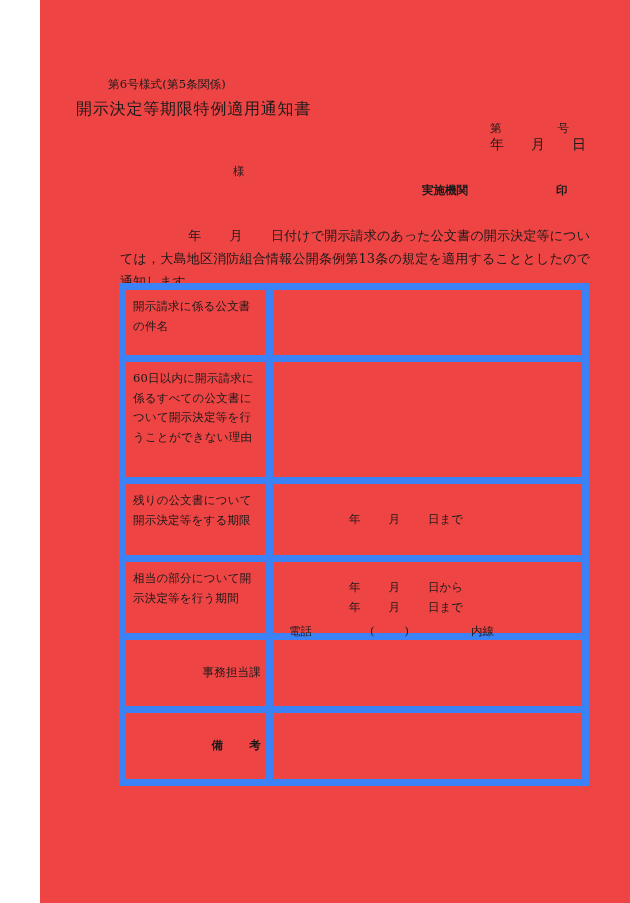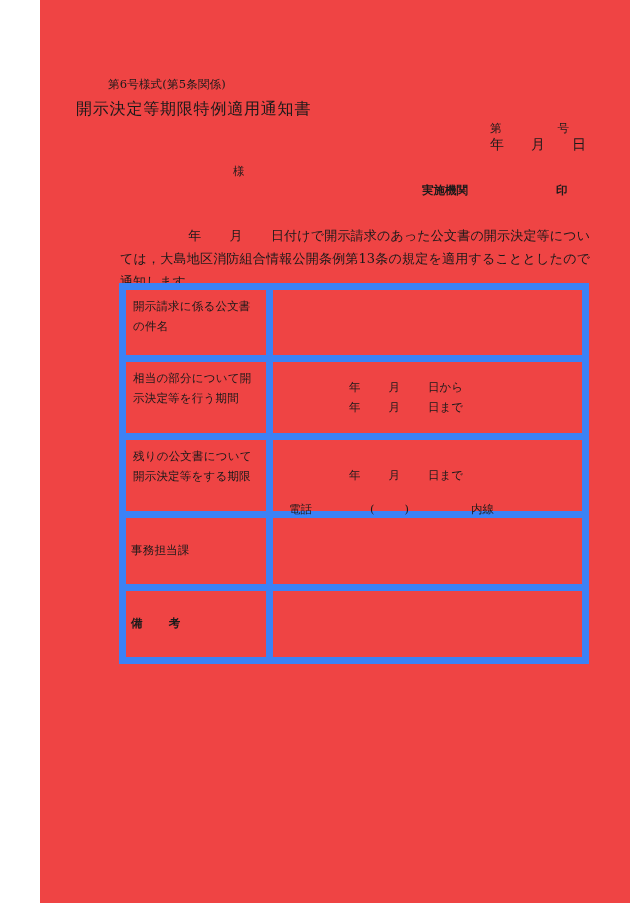--- a/index.html
+++ b/index.html
@@ -107,21 +107,21 @@
     vertical-align: top;
     padding: 0;
   }
   .form-table td.label {
     width: 128px;
     padding: 7px 5px 7px 7px;
     line-height: 19.5px;
     letter-spacing: 0.2px;
   }
   .form-table td.label.centered {
-    text-align: left;
+    text-align: right;
     vertical-align: middle;
     padding: 7px 5px;
   }
   .form-table td.value {
     padding: 7px 8px;
     line-height: 19.5px;
   }
   .form-table td.value.dates {
     vertical-align: middle;
   }
@@ -171,32 +171,36 @@
   <div class="body-para"><span class="indent"></span><span>年</span><span class="gap-s"></span><span>月</span><span class="gap-s"></span><span>日付けで開示請求のあった公文書の開示決定等については，大島地区消防組合情報公開条例第13条の規定を適用することとしたので通知します。</span></div>
 
   <table class="form-table">
     <tbody>
 
       <tr>
         <td class="label" style="height:51px;">開示請求に係る公文書の件名</td>
         <td class="value"></td>
       </tr>
 
+      <tr>
+        <td class="label" style="height:101px;">60日以内に開示請求に係るすべての公文書について開示決定等を行うことができない理由</td>
+        <td class="value"></td>
+      </tr>
+
+      <tr>
+        <td class="label" style="height:57px;">残りの公文書について開示決定等をする期限</td>
+        <td class="value dates">
+          <div class="dates-block"><span>年</span><span class="gap-s"></span><span>月</span><span class="gap-s"></span><span>日まで</span></div>
+        </td>
+      </tr>
 
       <tr>
         <td class="label" style="height:57px;">相当の部分について開示決定等を行う期間</td>
         <td class="value dates">
           <div class="dates-block"><span>年</span><span class="gap-s"></span><span>月</span><span class="gap-s"></span><span>日から</span></div>
-          <div class="dates-block"><span>年</span><span class="gap-s"></span><span>月</span><span class="gap-s"></span><span>日まで</span></div>
-        </td>
-      </tr>
-
-      <tr>
-        <td class="label" style="height:57px;">残りの公文書について開示決定等をする期限</td>
-        <td class="value dates">
           <div class="dates-block"><span>年</span><span class="gap-s"></span><span>月</span><span class="gap-s"></span><span>日まで</span></div>
         </td>
       </tr>
 
       <tr>
         <td class="label centered" style="height:52px;">事務担当課</td>
         <td class="value" style="position:relative;">
           <div class="tel-cell">
             <div class="tel-line"><span>電話</span><span class="gap-m"></span><span>(</span><span class="gap-p"></span><span>)</span><span class="gap-n"></span><span>内線</span></div>
           </div>

